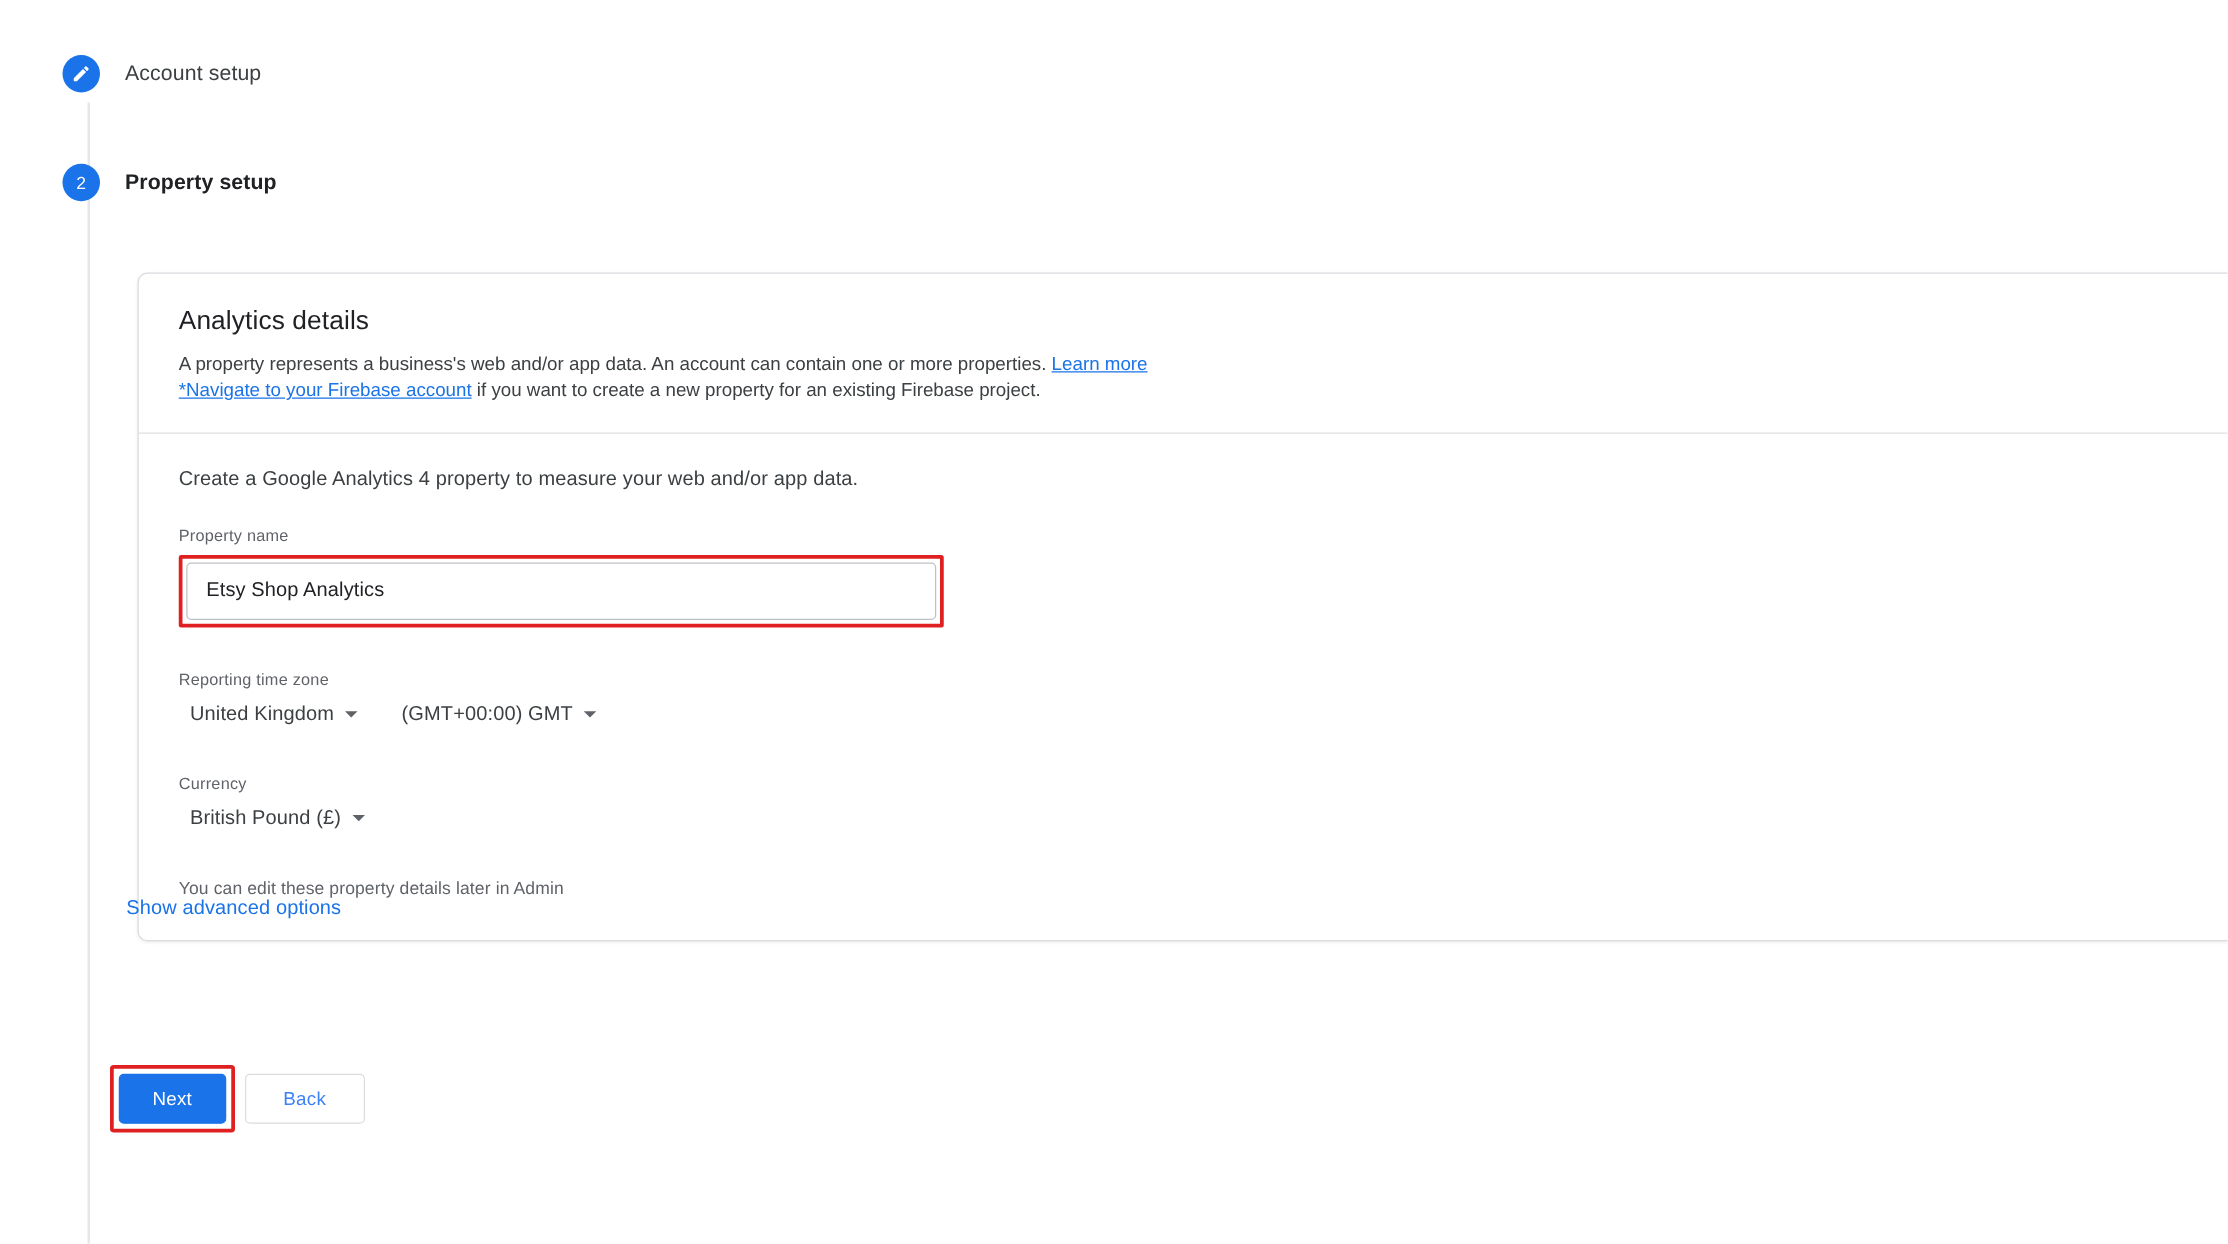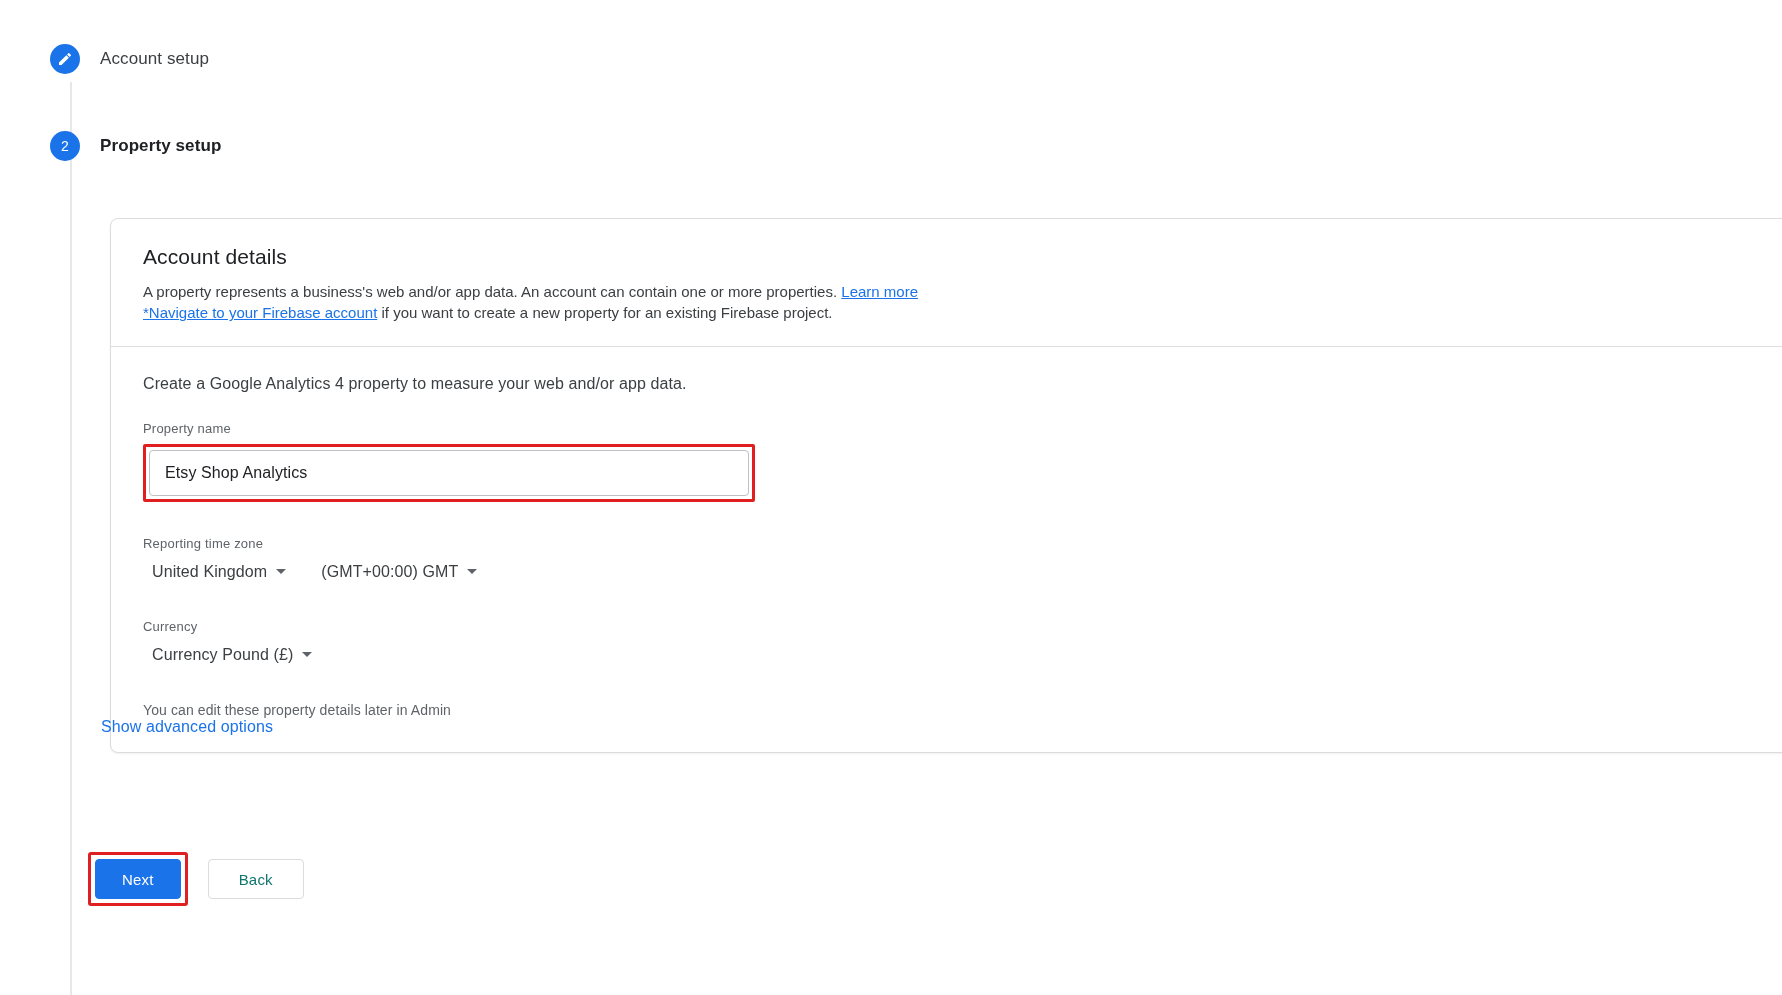--- a/index.html
+++ b/index.html
@@ -228,24 +228,23 @@
     align-items: center;
     justify-content: center;
   }
   .btn-primary {
     background: #1a73e8;
     color: #ffffff;
     border: 1px solid #1a73e8;
   }
   .btn-secondary {
     background: #ffffff;
-    color: #0f766e;
+    color: #3b82f6;
     border: 1px solid #dadce0;
     padding: 0 30px;
-    margin-left: 12px;
   }
 </style>
 </head>
 <body>
 
 <div class="page">
 
   <div class="stepper-rail"></div>
 
   <div class="step step-1">
@@ -258,21 +257,21 @@
   </div>
 
   <div class="step step-2">
     <div class="step-circle">2</div>
     <div class="step-label active">Property setup</div>
   </div>
 
   <div class="card">
 
     <div class="card-header">
-      <h2 class="card-title">Account details</h2>
+      <h2 class="card-title">Analytics details</h2>
       <p class="card-desc"><span>A property represents a business's web and/or app data. An account can contain one or more properties. </span><a class="inline-link">Learn more</a><br><a class="inline-link">*Navigate to your Firebase account</a><span> if you want to create a new property for an existing Firebase project.</span></p>
     </div>
 
     <div class="card-divider"></div>
 
     <div class="card-body">
 
       <p class="intro-line">Create a Google Analytics 4 property to measure your web and/or app data.</p>
 
       <div>
@@ -292,21 +291,21 @@
           <div class="select">
             <span>(GMT+00:00) GMT</span>
             <span class="caret"></span>
           </div>
         </div>
       </div>
 
       <div class="field-group">
         <div class="field-label">Currency</div>
         <div class="select">
-          <span>Currency Pound (£)</span>
+          <span>British Pound (£)</span>
           <span class="caret"></span>
         </div>
       </div>
 
       <div class="note">You can edit these property details later in Admin</div>
 
     </div>
   </div>
 
   <div class="advanced-link">Show advanced options</div>

